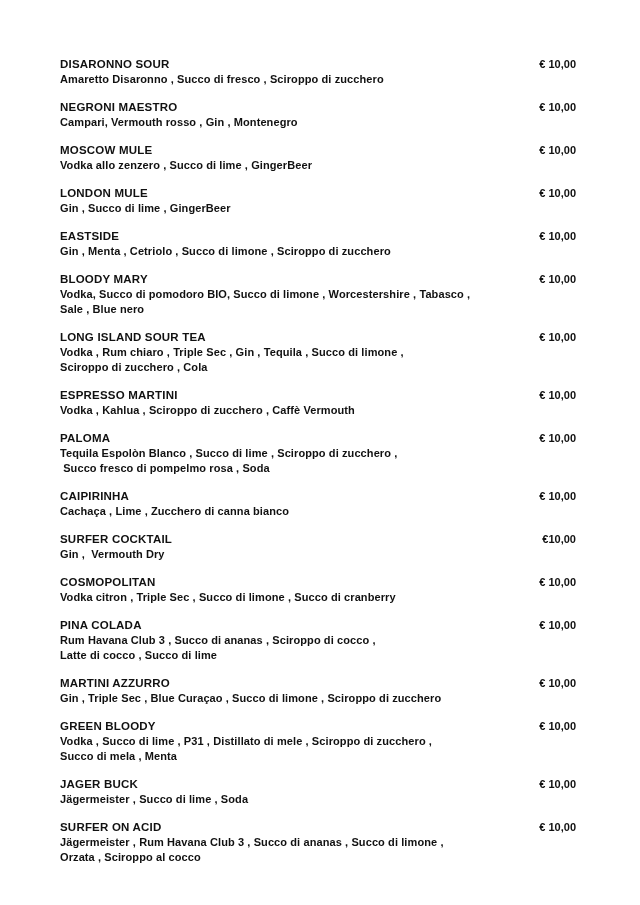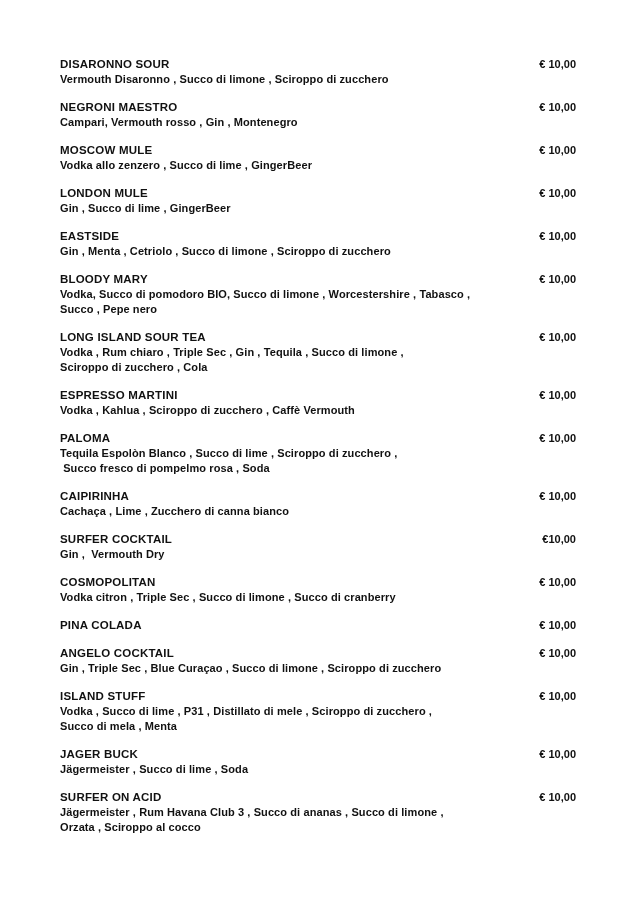--- a/index.html
+++ b/index.html
@@ -53,21 +53,21 @@
 <body>
 
 <div class="page">
   <div class="menu-list">
   <div class="menu-item">
     <div class="item-header">
       <span class="item-name">DISARONNO SOUR</span>
       <span class="item-price">€ 10,00</span>
     </div>
     <div class="item-ingredients">
-          <div class="ingredient-line">Vermouth Disaronno , Succo di limone , Sciroppo di zucchero</div>
+          <div class="ingredient-line">Amaretto Disaronno , Succo di fresco , Sciroppo di zucchero</div>
         </div>
   </div>
 
   <div class="menu-item">
     <div class="item-header">
       <span class="item-name">NEGRONI MAESTRO</span>
       <span class="item-price">€ 10,00</span>
     </div>
     <div class="item-ingredients">
           <div class="ingredient-line">Campari, Vermouth rosso , Gin , Montenegro</div>
@@ -104,21 +104,21 @@
         </div>
   </div>
 
   <div class="menu-item">
     <div class="item-header">
       <span class="item-name">BLOODY MARY</span>
       <span class="item-price">€ 10,00</span>
     </div>
     <div class="item-ingredients">
           <div class="ingredient-line">Vodka, Succo di pomodoro BIO, Succo di limone , Worcestershire , Tabasco ,</div>
-          <div class="ingredient-line">Succo , Pepe nero</div>
+          <div class="ingredient-line">Sale , Blue nero</div>
         </div>
   </div>
 
   <div class="menu-item">
     <div class="item-header">
       <span class="item-name">LONG ISLAND SOUR TEA</span>
       <span class="item-price">€ 10,00</span>
     </div>
     <div class="item-ingredients">
           <div class="ingredient-line">Vodka , Rum chiaro , Triple Sec , Gin , Tequila , Succo di limone ,</div>
@@ -175,35 +175,39 @@
     <div class="item-ingredients">
           <div class="ingredient-line">Vodka citron , Triple Sec , Succo di limone , Succo di cranberry</div>
         </div>
   </div>
 
   <div class="menu-item">
     <div class="item-header">
       <span class="item-name">PINA COLADA</span>
       <span class="item-price">€ 10,00</span>
     </div>
-  </div>
-
-  <div class="menu-item">
-    <div class="item-header">
-      <span class="item-name">ANGELO COCKTAIL</span>
+    <div class="item-ingredients">
+          <div class="ingredient-line">Rum Havana Club 3 , Succo di ananas , Sciroppo di cocco ,</div>
+          <div class="ingredient-line">Latte di cocco , Succo di lime</div>
+        </div>
+  </div>
+
+  <div class="menu-item">
+    <div class="item-header">
+      <span class="item-name">MARTINI AZZURRO</span>
       <span class="item-price">€ 10,00</span>
     </div>
     <div class="item-ingredients">
           <div class="ingredient-line">Gin , Triple Sec , Blue Curaçao , Succo di limone , Sciroppo di zucchero</div>
         </div>
   </div>
 
   <div class="menu-item">
     <div class="item-header">
-      <span class="item-name">ISLAND STUFF</span>
+      <span class="item-name">GREEN BLOODY</span>
       <span class="item-price">€ 10,00</span>
     </div>
     <div class="item-ingredients">
           <div class="ingredient-line">Vodka , Succo di lime , P31 , Distillato di mele , Sciroppo di zucchero ,</div>
           <div class="ingredient-line">Succo di mela , Menta</div>
         </div>
   </div>
 
   <div class="menu-item">
     <div class="item-header">

